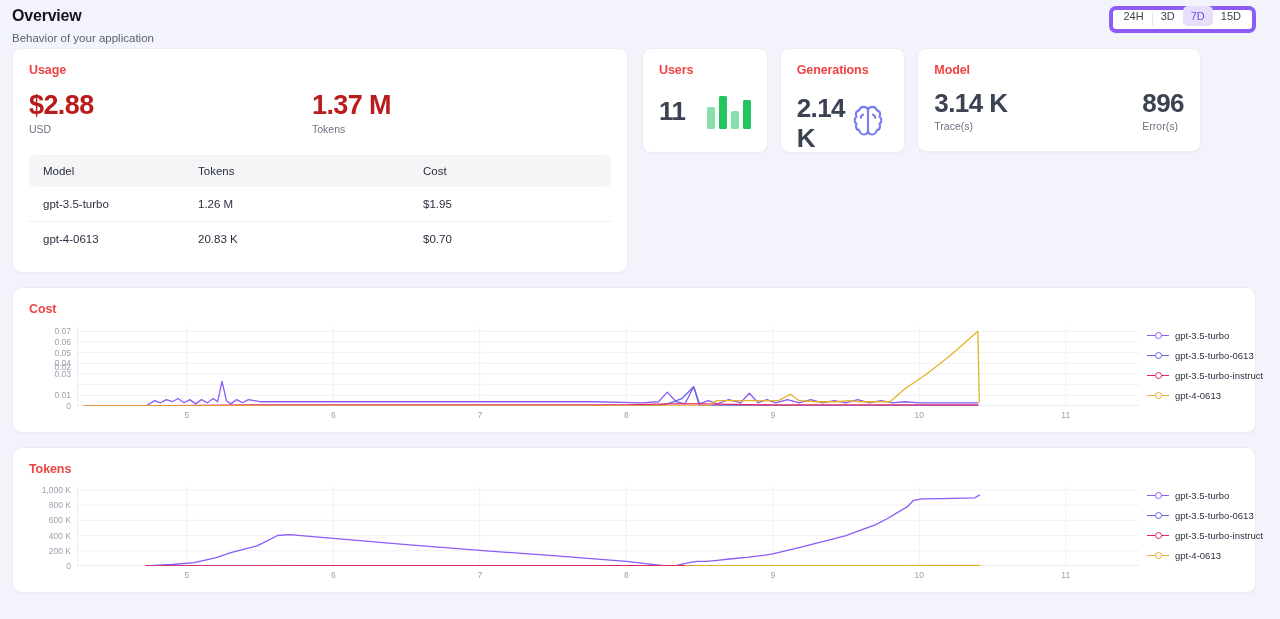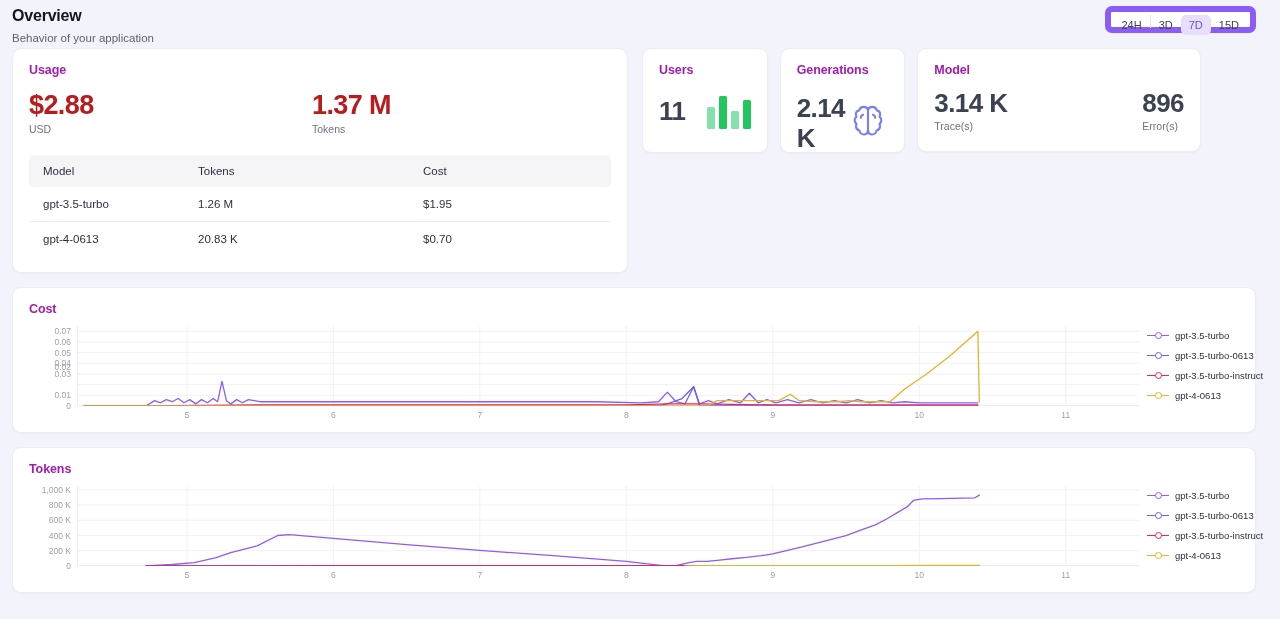--- a/index.html
+++ b/index.html
@@ -31,23 +31,23 @@
     line-height: 19px;
   }
   .page-subtitle {
     font-size: 11.5px;
     color: #5c6270;
     margin-top: 6px;
     line-height: 14px;
   }
   .range-switch {
     display: flex;
-    align-items: flex-start;
+    align-items: flex-end;
     background: #ffffff;
-    border: 6px solid #8b5cf6;
+    border: 4px solid #8b5cf6;
     border-radius: 7px;
     padding: 3px;
     height: 27px;
     box-shadow: 0 1px 1px rgba(30,30,60,.03);
   }
   .range-btn {
     font-size: 11px;
     color: #3d4250;
     padding: 3px 8px;
     border-radius: 5px;
@@ -64,21 +64,21 @@
   
   .card {
     background: #fff;
     border: 1px solid #ececf4;
     border-radius: 9px;
     box-shadow: 0 1px 2px rgba(40,40,80,.035);
   }
   .card-title {
     font-size: 12.5px;
     font-weight: bold;
-    color: #a21caf;
+    color: #ef4444;
     letter-spacing: -0.1px;
   }
 
   .row-top {
     display: flex;
     gap: 14px;
     padding: 0 24px 0 12px;
     align-items: flex-start;
   }
   .col-usage { width: 616px; }

